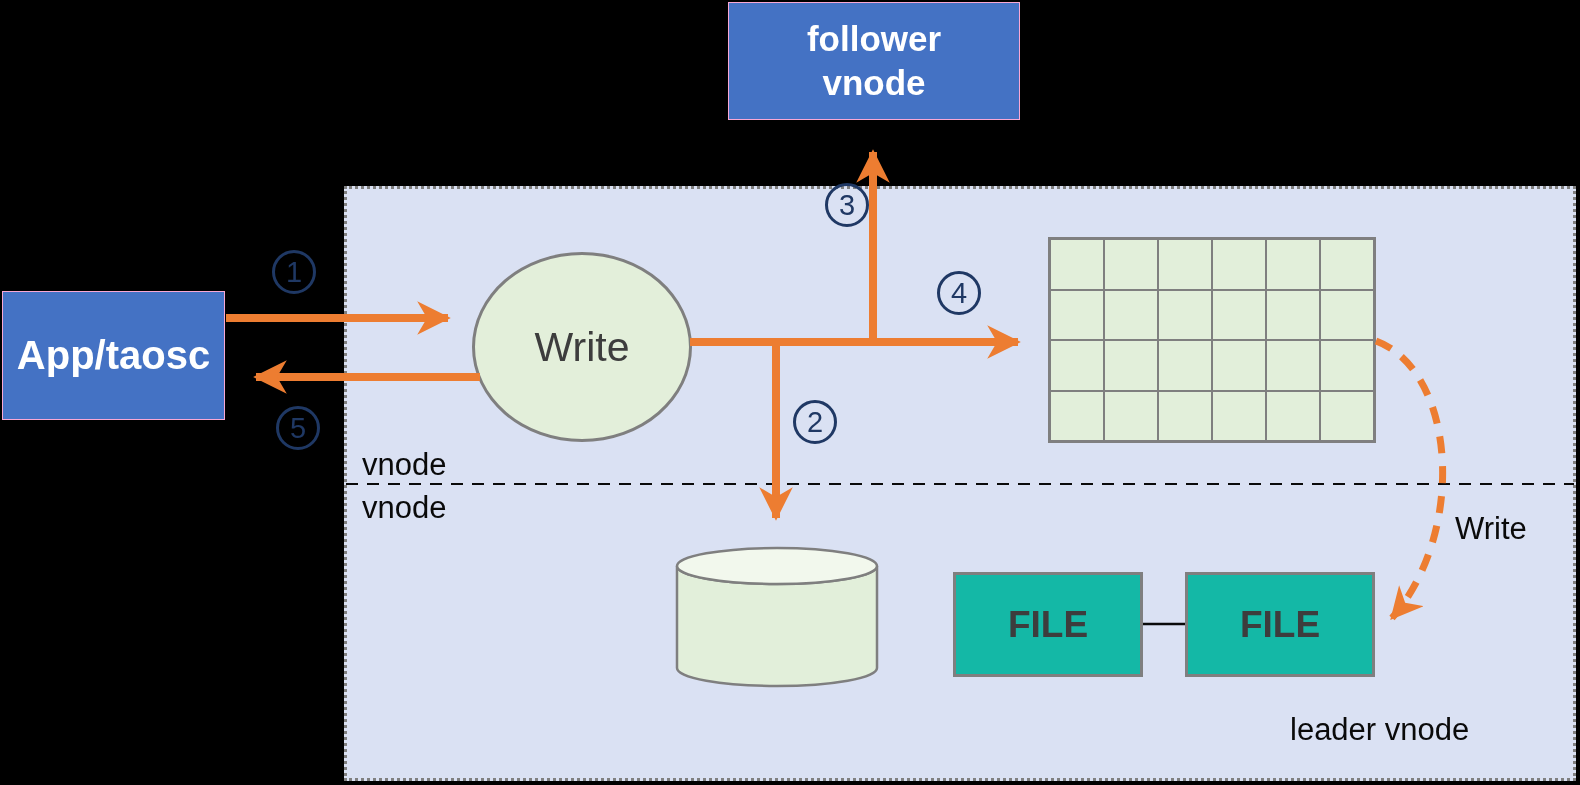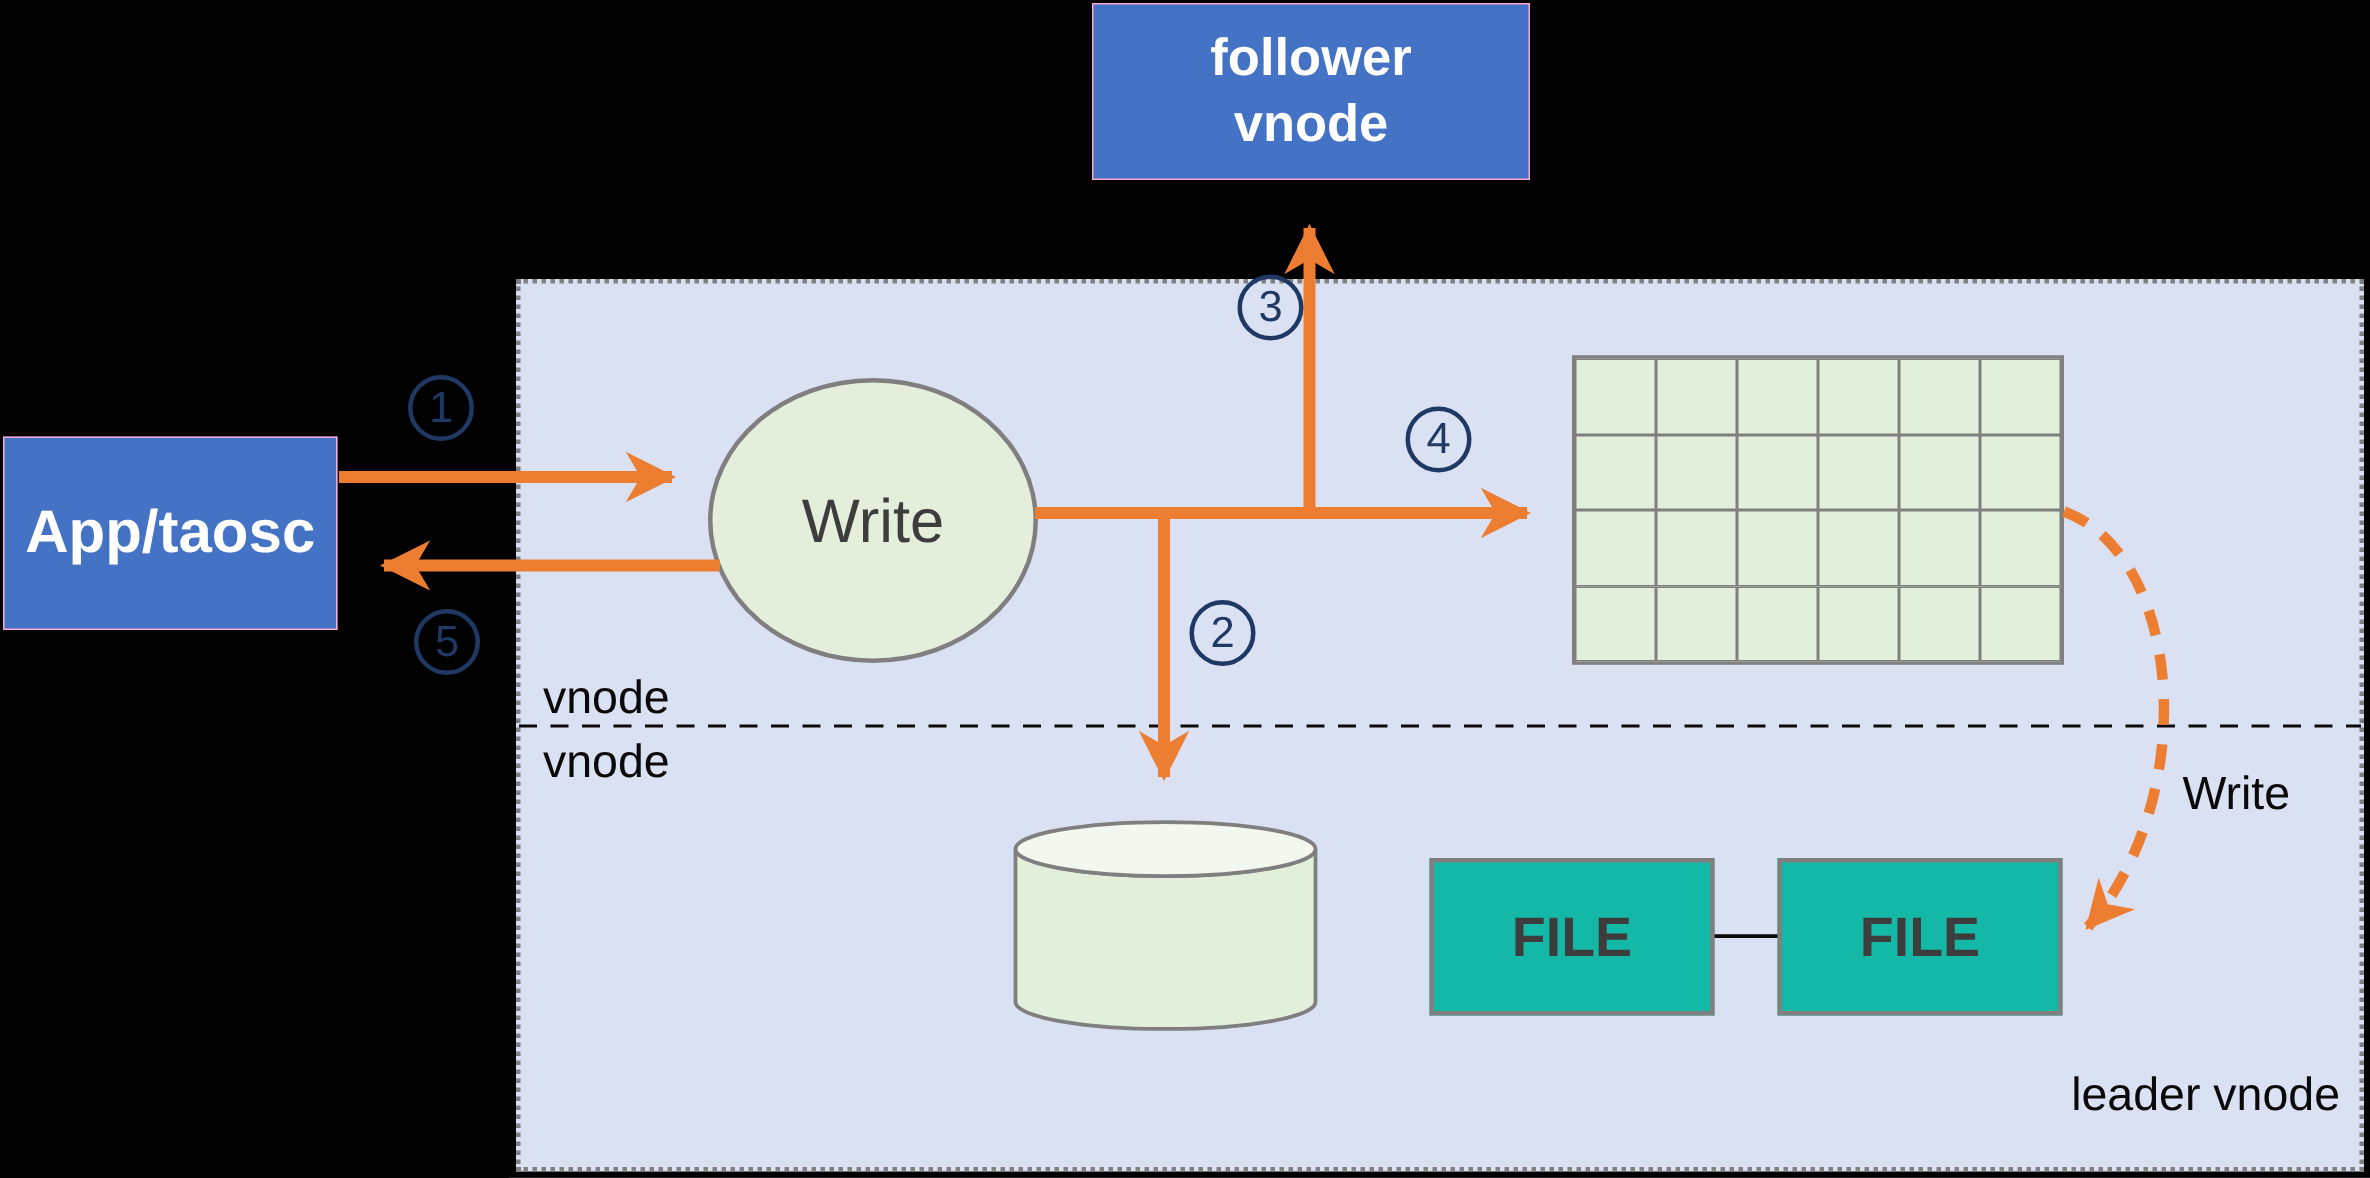--- a/index.html
+++ b/index.html
@@ -46,21 +46,21 @@
     color:#3D3D3D;font-weight:bold;font-size:37px;
   }
   .file-left{left:953px;}
   .file-right{left:1185px;}
   
   .plain{position:absolute;color:#0a0a0a;font-size:31px;line-height:1.1;}
   .lbl-memory{left:362px;top:448px;}
   .lbl-disk{left:362px;top:491px;}
   .lbl-wal{left:677px;top:708px;width:200px;text-align:center;font-size:38px;}
   .lbl-flush{left:1455px;top:512px;}
-  .lbl-leader{left:1290px;top:713px;width:270px;text-align:right;}
+  .lbl-leader{left:1290px;top:713px;width:270px;text-align:left;}
   
   .step{
     position:absolute;width:38px;height:38px;border:3px solid #1F3864;border-radius:50%;
     display:flex;align-items:center;justify-content:center;
     color:#1F3864;font-size:29px;background:transparent;
   }
   .step1{left:272px;top:250px;}
   .step2{left:793px;top:400px;}
   .step3{left:825px;top:183px;}
   .step4{left:937px;top:271px;}

